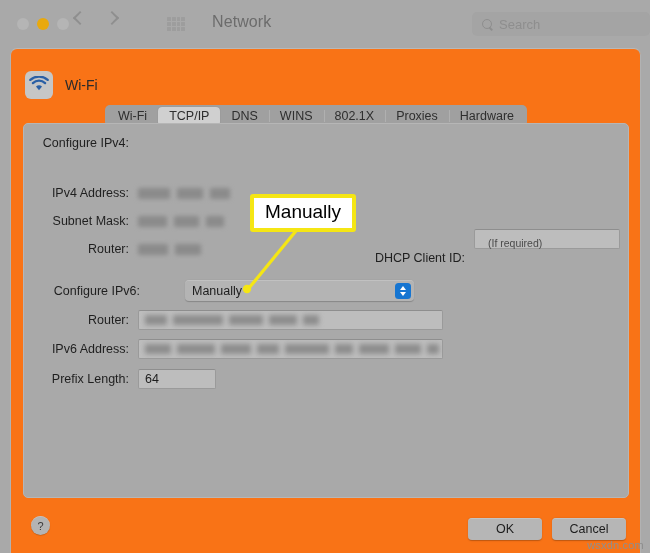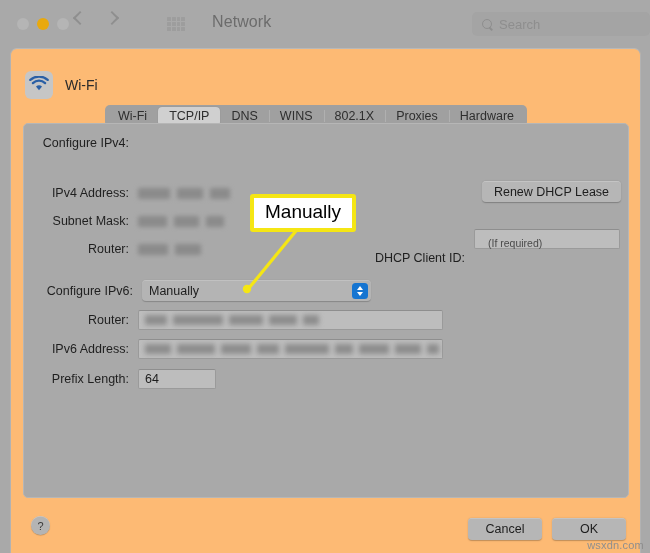--- a/index.html
+++ b/index.html
@@ -116,21 +116,21 @@
     font-size: 13px;
     color: #8e8e8e;
   }
 
   
   .sheet {
     position: absolute;
     top: 48px; left: 10px;
     width: 631px;
     height: 505px;
-    background: #fdba74;
+    background: #f97316;
     border-radius: 7px 7px 0 0;
     border-top: 1px solid #b8b8b8;
     border-left: 1px solid #b2b2b2;
     border-right: 1px solid #b2b2b2;
   }
 
   .wifi-header {
     position: absolute;
     top: 22px; left: 14px;
     display: flex;
@@ -444,31 +444,30 @@
       </div>
 
       <div class="row" style="top:118px; left:0px;">
         <div class="lbl" style="width:105px;">Router:</div>
         <div class="redact" style="margin-left:9px;">
           <span style="width:30px"></span>
             <span style="width:26px"></span>
         </div>
       </div>
 
-      <div class="btn" style="position:absolute; top:57px; left:458px; width:139px;">Renew DHCP Lease</div>
 
       <div class="row" style="top:88px; left:340px;">
         <div class="lbl" style="width:101px;margin-top:39px;">DHCP Client ID:</div>
         <div class="field" style="margin-left:9px; width:146px;">
           <span class="fv"></span>
         </div>
       </div>
       <div class="hint" style="position:absolute; top:113px; left:464px;">(If required)</div>
 
-      <div class="row" style="top:156px; left:4px; width:400px;">
+      <div class="row" style="top:156px; left:11px; width:400px;gap:36px;">
         <div class="lbl" style="width:105px;">Configure IPv6:</div>
         <div class="popup" style="margin-left:9px; width:229px;">
           <span class="val">Manually</span>
           <span class="stepper">
             <span class="up"></span>
               <span class="dn"></span>
           </span>
         </div>
       </div>
 
@@ -507,22 +506,22 @@
         <div class="field" style="margin-left:9px; width:78px;text-align:center;">
           <span class="fv">64</span>
         </div>
       </div>
 
     </div>
 
     <div class="help-btn">?</div>
 
     <div class="footer-btns">
+      <div class="btn">OK</div>
       <div class="btn">Cancel</div>
-      <div class="btn">OK</div>
     </div>
 
   </div>
 
   <svg class="callout-line">
     <line x1="249" y1="288" x2="300" y2="226" stroke="#f5e614" stroke-width="3.2"></line>
     <circle cx="247" cy="289" r="4.2" fill="#f5e614"></circle>
   </svg>
 
   <div class="callout">Manually</div>

